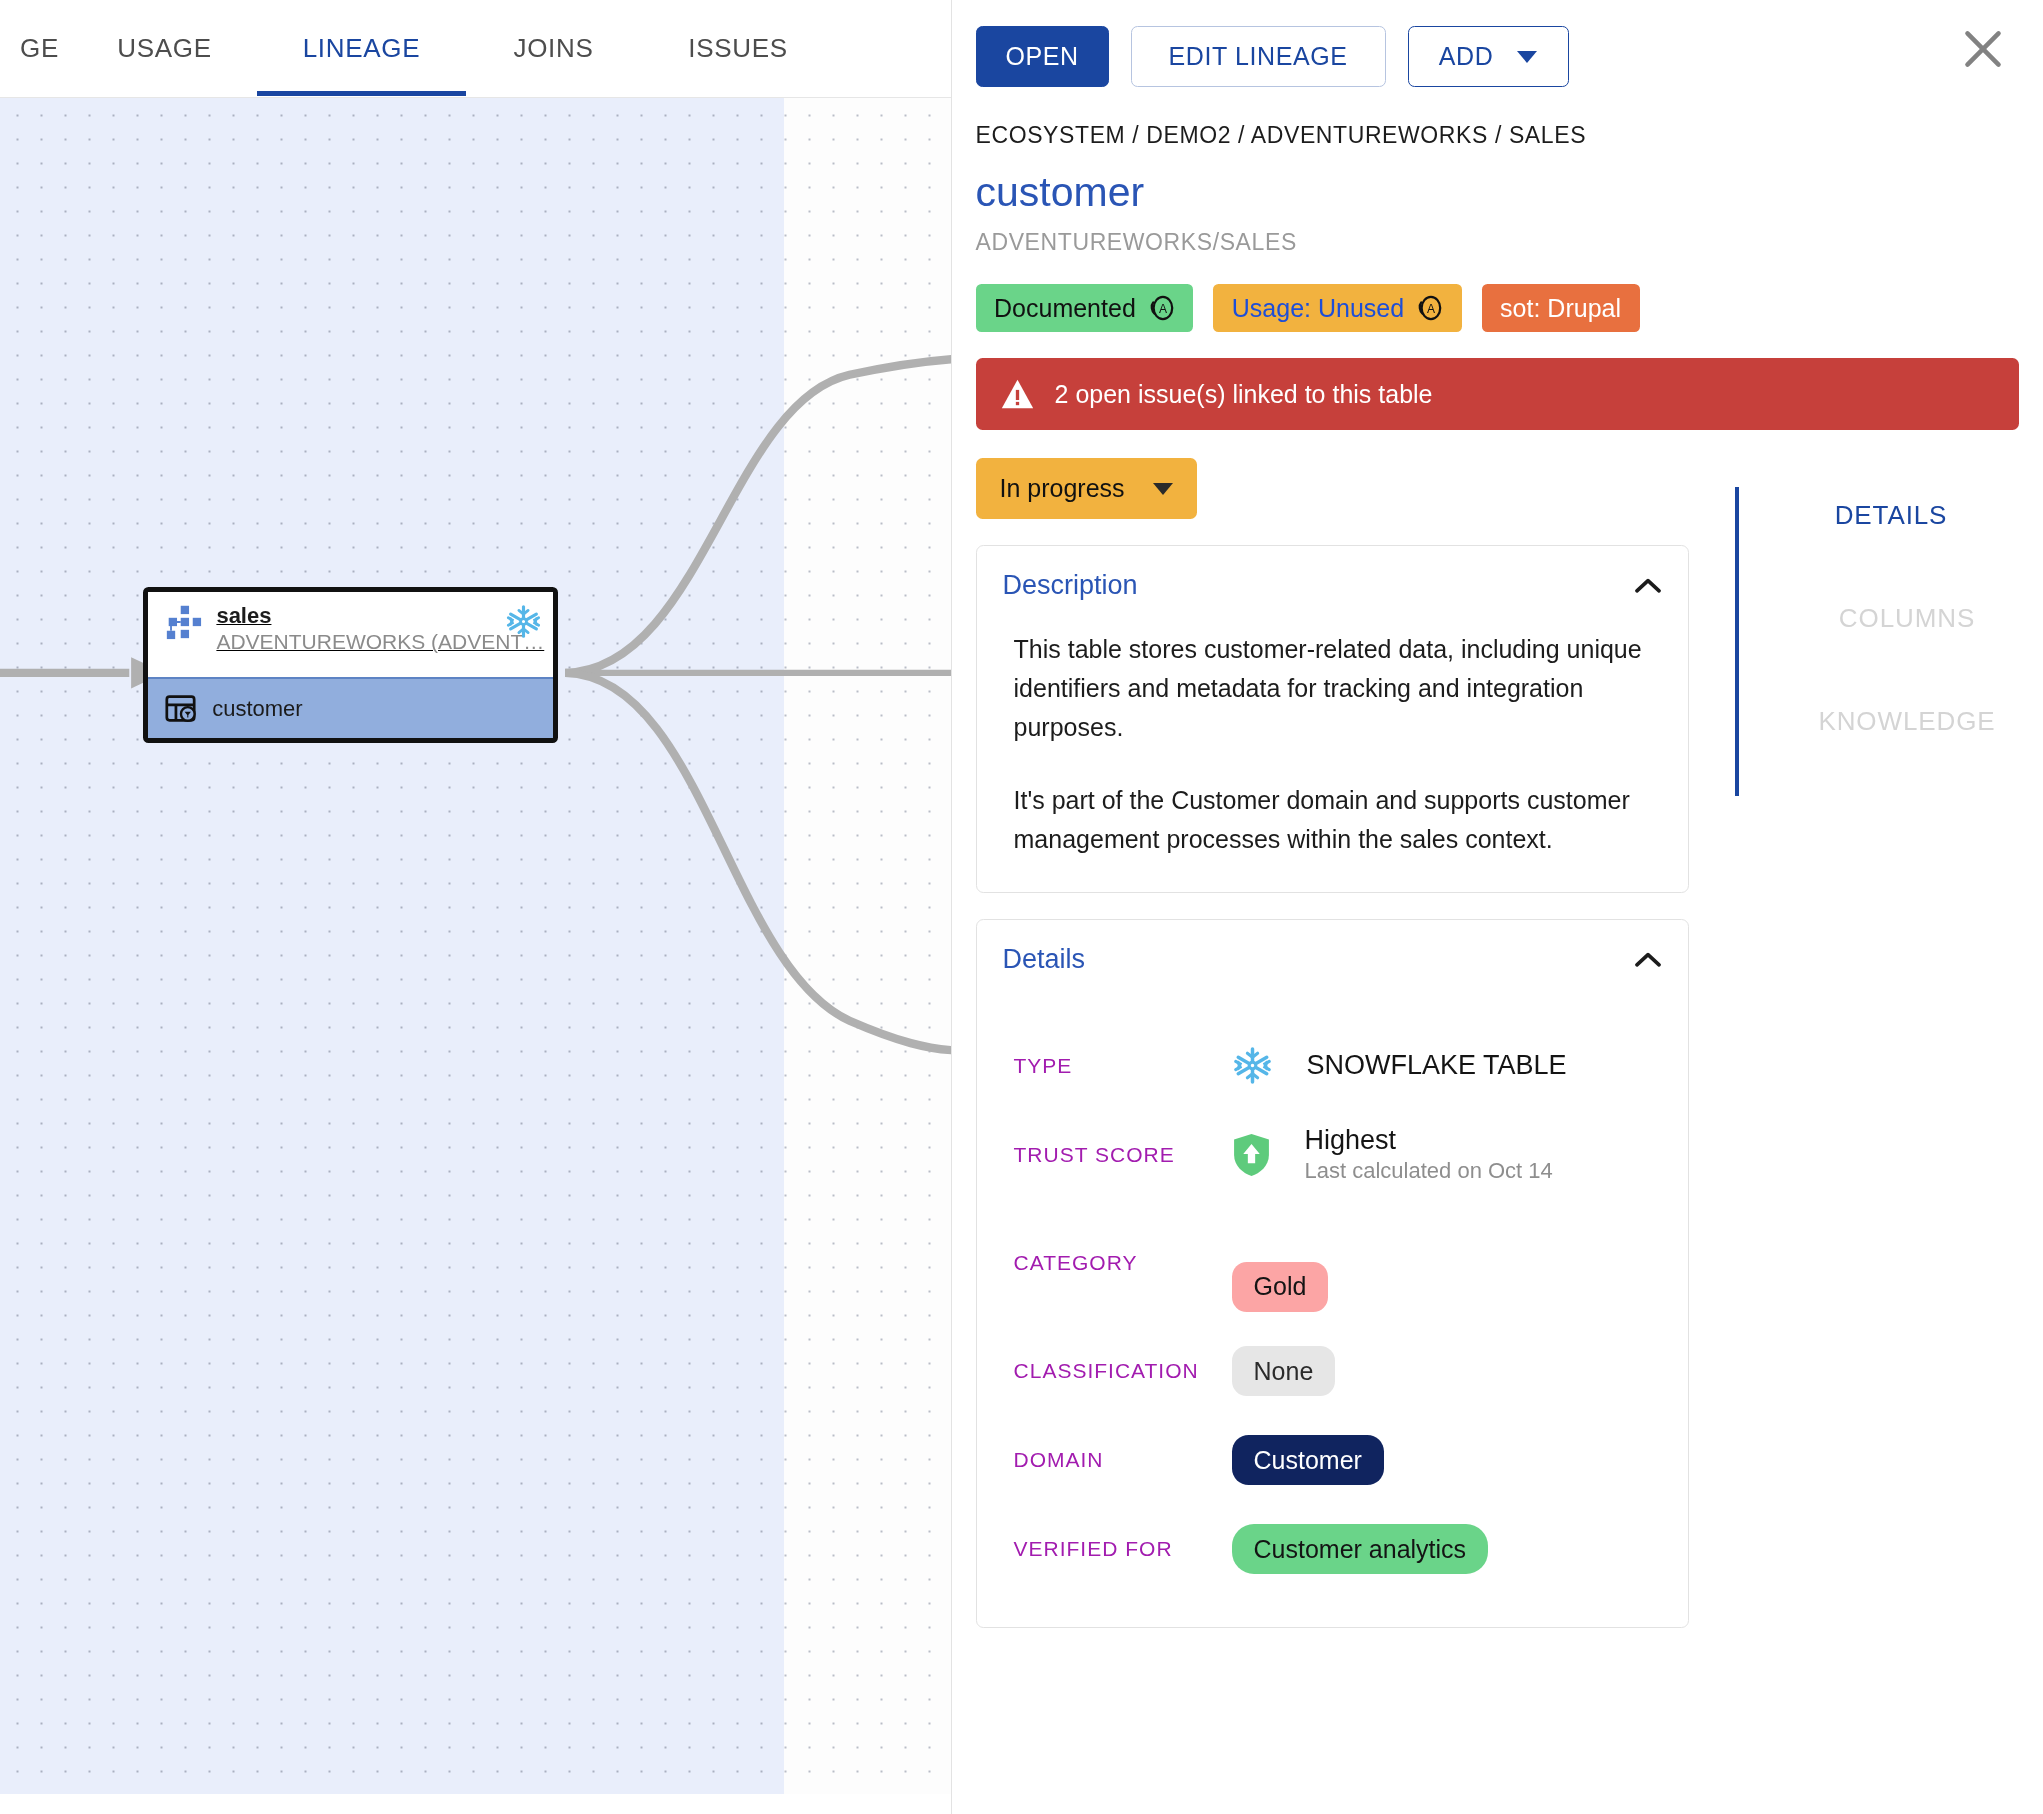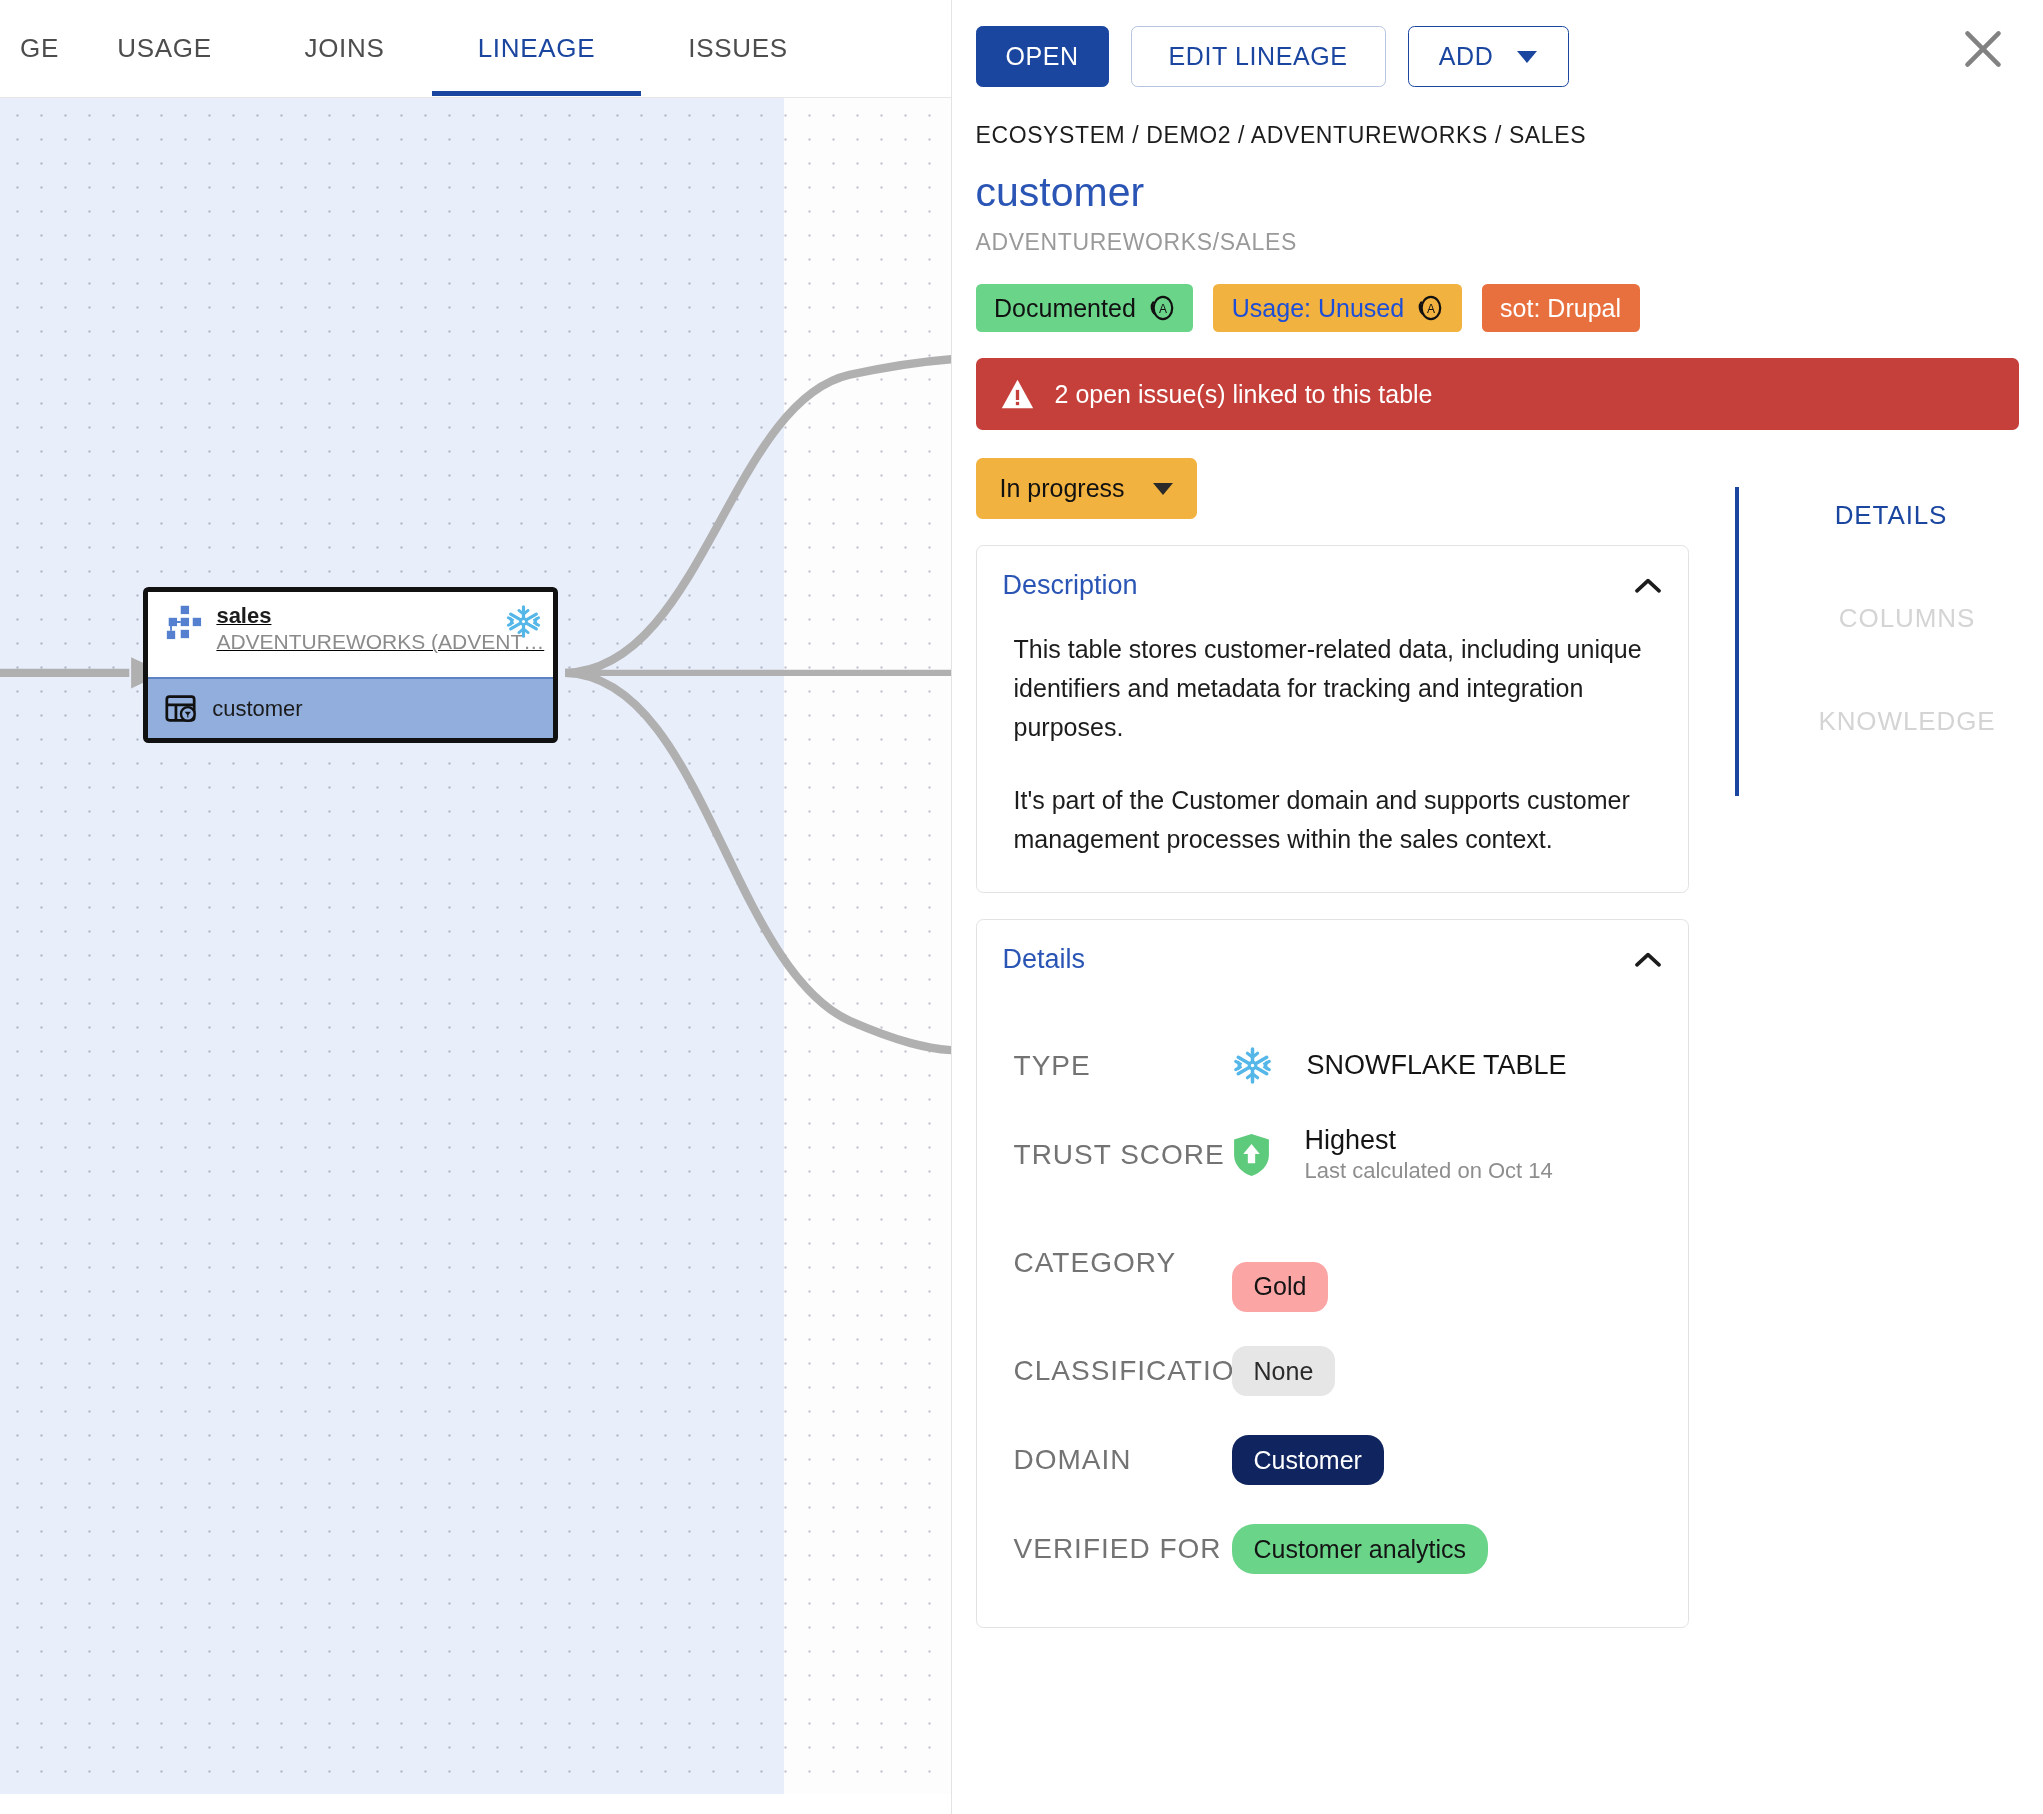--- a/index.html
+++ b/index.html
@@ -233,21 +233,21 @@
   }
   .card-head h3 { font-size: 27px; color: #2a55b5; font-weight: 400; }
   .chev-up { width: 28px; height: 16.6px; }
   .card-body { padding: 20px 37px 33px 37px; }
   .card-body p { font-size: 25px; line-height: 1.55; color: #1c1c1c; }
   .card-body p + p { margin-top: 35px; }
 
   .drow { display: flex; align-items: center; padding: 14.8px 0 14.8px 0; min-height: 89px; }
   .dlabel {
     width: 218px; flex: 0 0 218px;
-    font-size: 28px; letter-spacing: 1px; color: #737373;
+    font-size: 21px; letter-spacing: 1px; color: #a21caf;
   }
   .dval { display: flex; align-items: center; gap: 34px; font-size: 27px; color: #141414; }
   .dval .sf-ico { width: 41px; height: 41px; }
   .dval .shield { width: 39px; height: 44px; }
   .dstack { display: flex; flex-direction: column; gap: 1.8px; }
   .dstack .main { font-size: 27px; color: #141414; }
   .dstack .sub  { font-size: 22px; color: #8e8e8e; }
   .tag {
     display: inline-flex; align-items: center; justify-content: center;
     height: 50px; padding: 0 22px; border-radius: 13px;
@@ -261,22 +261,22 @@
 </head>
 <body>
 
 <div class="app">
 
   <div class="left-pane">
 
     <div class="tabbar">
       <div class="tab clipped">GE</div>
       <div class="tab t-usage">USAGE</div>
+      <div class="tab t-lineage active">LINEAGE</div>
       <div class="tab t-joins">JOINS</div>
-      <div class="tab t-lineage active">LINEAGE</div>
       <div class="tab t-issues">ISSUES</div>
     </div>
 
     <div class="canvas">
       <div class="canvas-dots"></div>
       <div class="canvas-band"></div>
 
       <svg class="edges" viewBox="0 0 1031 1838" preserveAspectRatio="none">
 
         <line x1="0" y1="623" x2="140" y2="623" stroke="#b0b0b0" stroke-width="9"></line>

